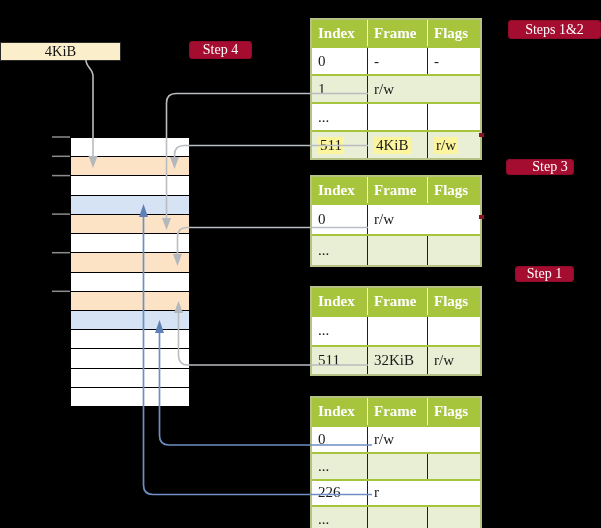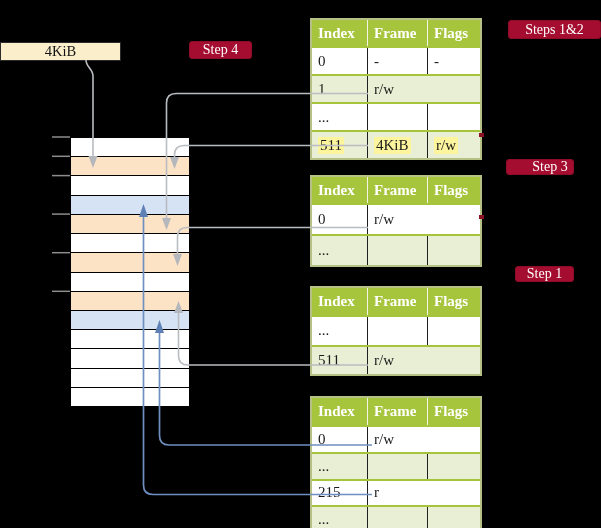--- a/index.html
+++ b/index.html
@@ -167,20 +167,23 @@
           <span>...</span>
         </div>
         <div class="tcell"></div>
         <div class="tcell"></div>
       </div>
       <div class="trow body shade">
         <div class="tcell">
           <span>511</span>
         </div>
         <div class="tcell">
+          <span>32KiB</span>
+        </div>
+        <div class="tcell">
           <span>r/w</span>
         </div>
       </div>
     </div>
   <div class="ptable" style="top:396px;--hh:27px;--rh:24.8px;">
       <div class="trow thead">
         <div class="tcell">Index</div>
         <div class="tcell">Frame</div>
         <div class="tcell">Flags</div>
       </div>
@@ -194,21 +197,21 @@
       </div>
       <div class="trow body shade">
         <div class="tcell">
           <span>...</span>
         </div>
         <div class="tcell"></div>
         <div class="tcell"></div>
       </div>
       <div class="trow body">
         <div class="tcell">
-          <span>215</span>
+          <span>226</span>
         </div>
         <div class="tcell">
           <span>r</span>
         </div>
       </div>
       <div class="trow body shade">
         <div class="tcell">
           <span>...</span>
         </div>
         <div class="tcell"></div>

